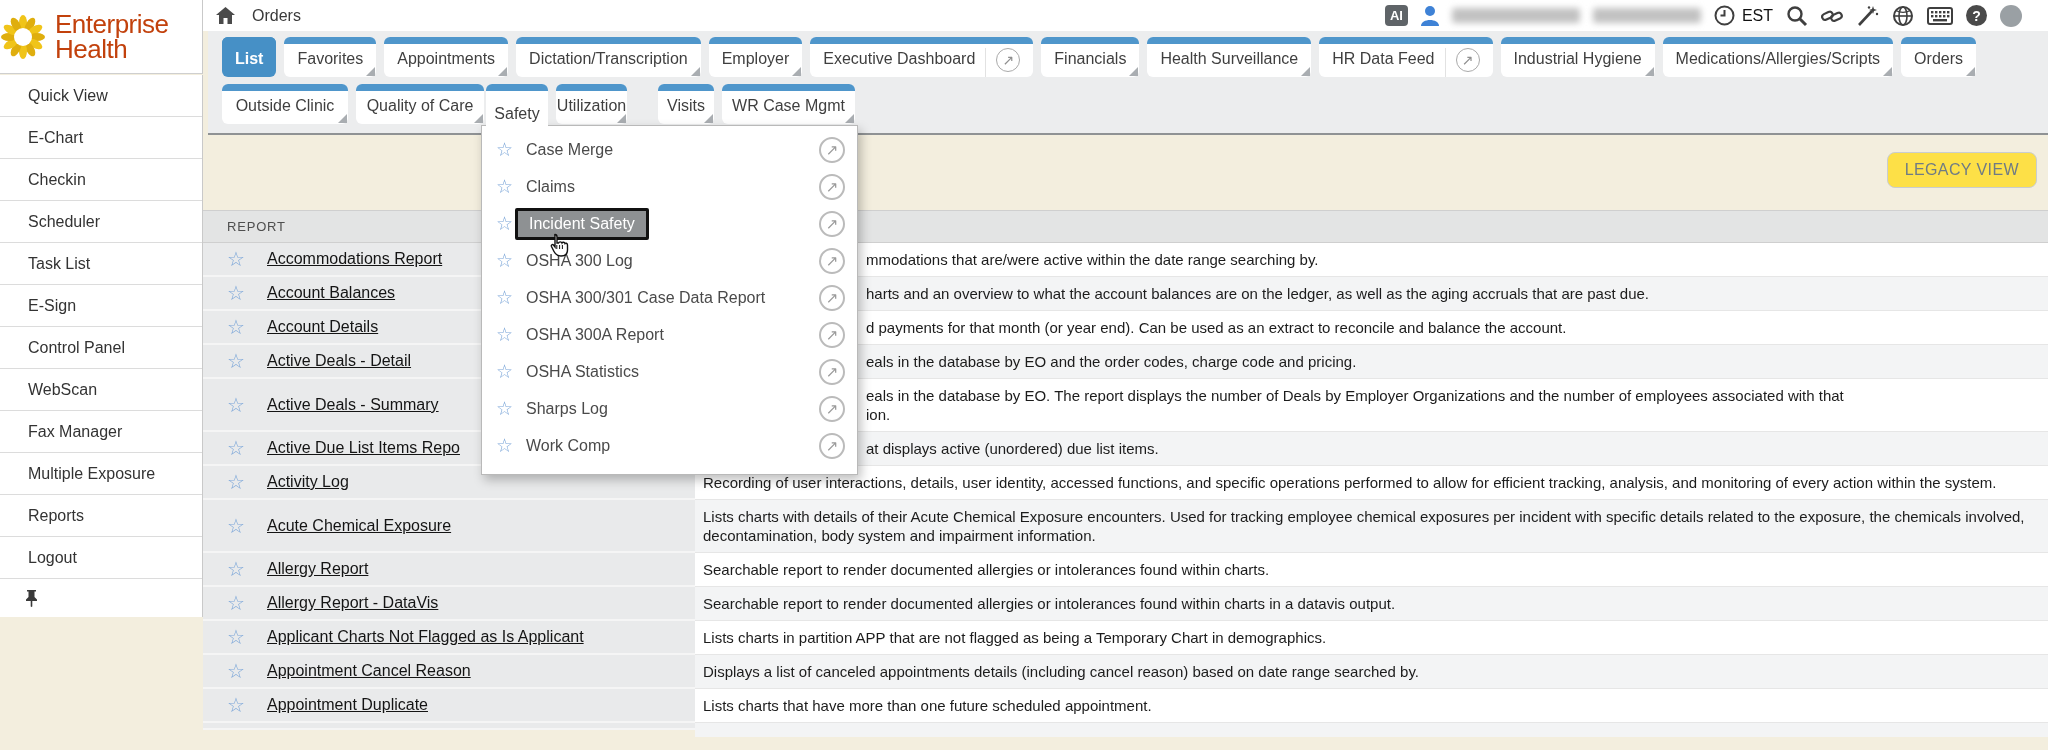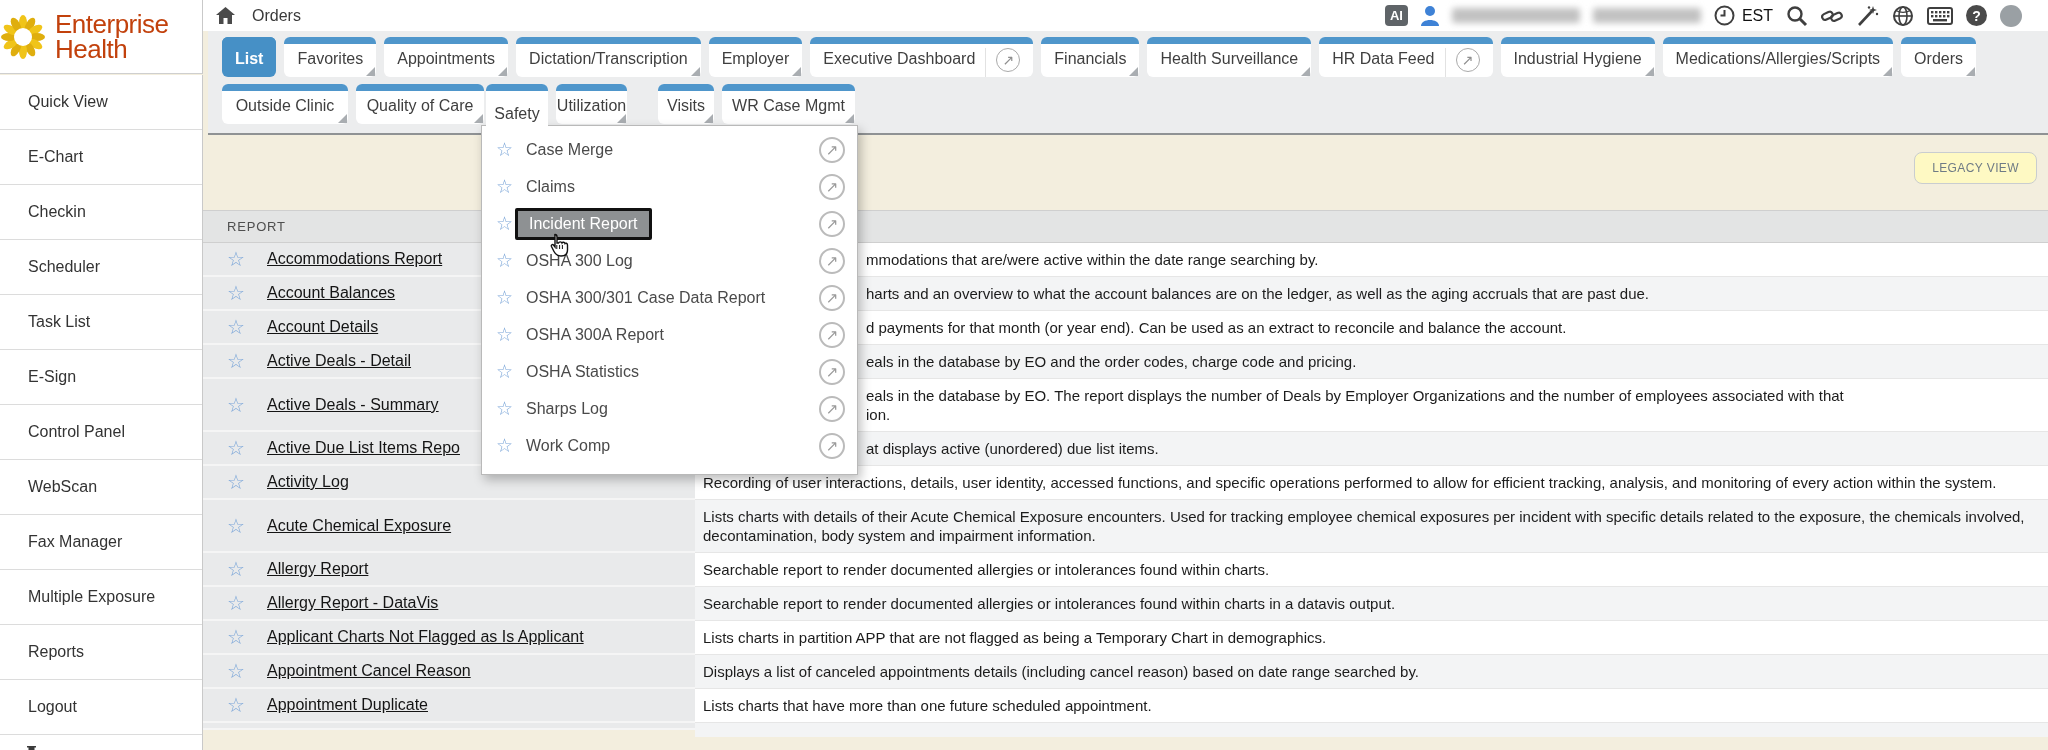--- a/index.html
+++ b/index.html
@@ -22,21 +22,21 @@
   .blurbar { height:15px; background:#c2c2c2; border-radius:3px; filter:blur(3px); }
   .b1 { width:128px; } .b2 { width:108px; }
   .tz { font-size:16px; color:#111; margin-left:-6px; }
   .ticon { display:flex; align-items:center; }
   .help-circ { width:21px; height:21px; border-radius:50%; background:#4a4a4a; color:#fff;
                font-size:14px; font-weight:bold; display:flex; align-items:center; justify-content:center; }
   .avatar { width:22px; height:22px; border-radius:50%; background:#9aa0a4; }
 
   
   .sidebar { position:absolute; left:0; top:75px; width:203px; background:#fff; border-right:1px solid #c9c9c9; }
-  .side-item { height:55px; display:flex; align-items:center; padding-left:28px;
+  .side-item { height:42px; display:flex; align-items:center; padding-left:28px;
                border-bottom:1px solid #dcdcdc; font-size:16px; color:#333; cursor:default; }
   .pin-row { height:38px; display:flex; align-items:center; padding-left:25px; }
 
   
   .tabstrip { position:absolute; left:208px; top:31px; right:0; height:104px; background:#ecedee;
               border-bottom:2px solid #8f9294; }
   .tabs-row1 { position:absolute; left:14px; top:6px; display:flex; gap:8px; }
   .tab { position:relative; background:#ffffff; border-radius:6px; height:40px;
          display:flex; align-items:flex-end; justify-content:center; padding:0 13px;
          font-size:16px; color:#3f3f3f; white-space:nowrap; }
@@ -66,22 +66,22 @@
   .menu-item { height:37px; display:flex; align-items:center; padding:0 12px 0 14px; }
   .menu-item .star { color:#7fa8d9; font-size:19px; width:30px; }
   .menu-item .mlbl { font-size:16px; color:#4a4a4a; }
   .menu-item .circ { margin-left:auto; width:26px; height:26px; border:2px solid #bbb; border-radius:50%;
                      color:#9b9b9b; display:flex; align-items:center; justify-content:center; font-size:15px; }
   .menu-item.hl .mlbl { background:#8e9193; color:#fff; border:3px solid #111; padding:4px 11px;
                         border-radius:2px; margin-left:-11px; }
   .cursor { position:absolute; left:66px; top:107px; z-index:70; }
 
   
-  .legacy { position:absolute; top:152px; right:11px; background:#fef9c3; border:1px solid #c9cdd0;
-            border-radius:8px; padding:8px 17px; font-size:12px; color:#6f7b85; letter-spacing:0.4px; z-index:5; }
+  .legacy { position:absolute; top:152px; right:11px; background:#fde047; border:1px solid #c9cdd0;
+            border-radius:8px; padding:8px 17px; font-size:16px; color:#6f7b85; letter-spacing:0.4px; z-index:5; }
   .table { position:absolute; left:203px; top:210px; right:0; }
   .thead { height:33px; background:#e3e4e4; border-top:1px solid #cfcfcf; border-bottom:1px solid #cfcfcf;
            display:flex; align-items:center; padding-left:24px; font-size:13px; color:#4f4f4f; letter-spacing:0.8px; }
   .trow { display:flex; }
   .tname { width:492px; background:#e9eaeb; border-bottom:2px solid #f5f5f5;
            display:flex; align-items:center; padding-left:24px; flex-shrink:0; }
   .tname .star { color:#7fa8d9; font-size:20px; width:40px; }
   .rname { font-size:16px; color:#141414; text-decoration:underline; white-space:nowrap; cursor:pointer; }
   .tdesc { flex:1; padding:7px 10px 7px 8px; font-size:15px; color:#1c1c1c; line-height:19px;
            display:flex; flex-direction:column; justify-content:center; border-bottom:1px solid #e6e6e6; min-height:34px; }
@@ -428,21 +428,21 @@
       <span class="mlbl">Case Merge</span>
       <span class="circ">↗</span>
     </div>
     <div class="menu-item">
       <span class="star">☆</span>
       <span class="mlbl">Claims</span>
       <span class="circ">↗</span>
     </div>
     <div class="menu-item hl">
       <span class="star">☆</span>
-      <span class="mlbl">Incident Report</span>
+      <span class="mlbl">Incident Safety</span>
       <span class="circ">↗</span>
     </div>
     <div class="menu-item">
       <span class="star">☆</span>
       <span class="mlbl">OSHA 300 Log</span>
       <span class="circ">↗</span>
     </div>
     <div class="menu-item">
       <span class="star">☆</span>
       <span class="mlbl">OSHA 300/301 Case Data Report</span>

